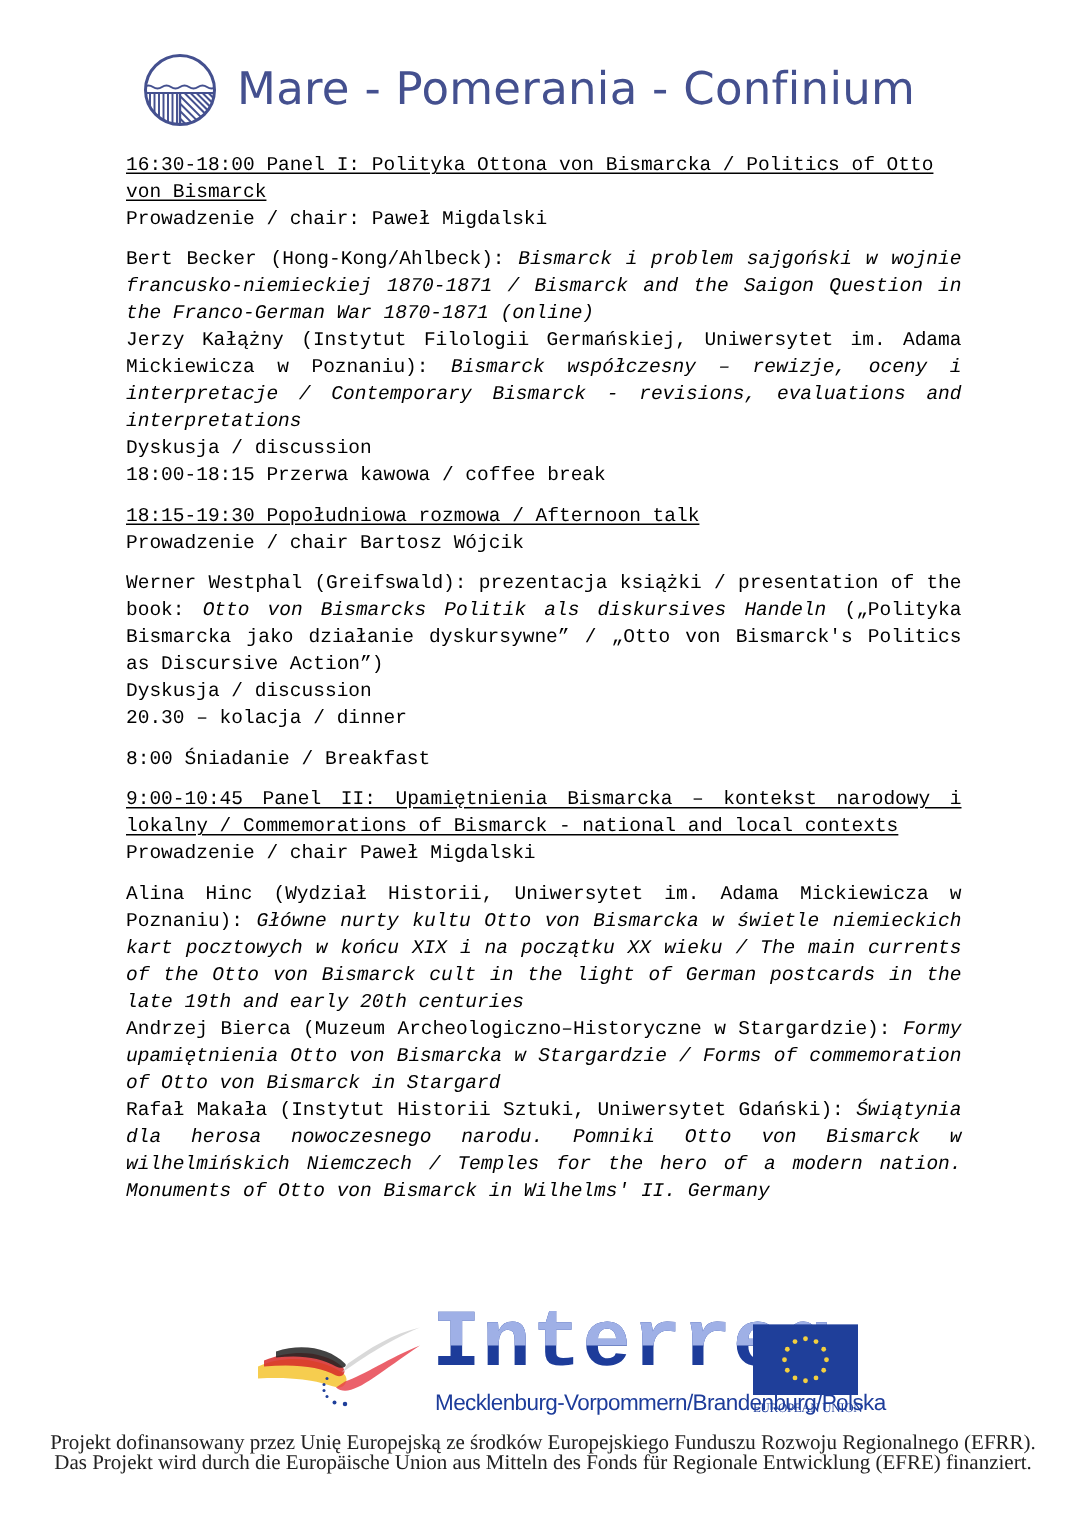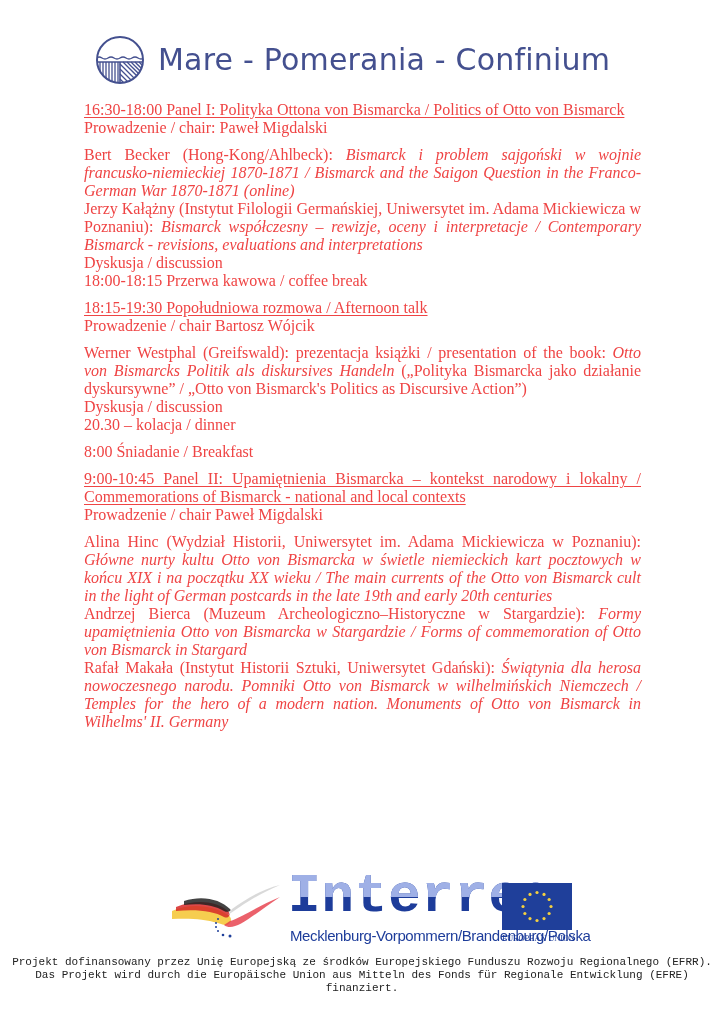--- a/index.html
+++ b/index.html
@@ -3,40 +3,40 @@
 <meta charset="utf-8">
 <style>
   html, body { margin: 0; padding: 0; background: #ffffff; }
   body { width: 724px; height: 1024px; position: relative; overflow: hidden; }
   .page { position: absolute; left: 0; top: 0; width: 724px; height: 1024px; background: #fff; }
 
   .header { position: absolute; left: 94px; top: 33px; height: 54px; display: flex; align-items: center; }
   .logo-icon { width: 52px; height: 52px; display: block; }
   .logo-text { margin-left: 12px; font-family: "DejaVu Sans", sans-serif; font-weight: normal; font-size: 30px; color: #44508f; letter-spacing: 0.2px; line-height: 1; white-space: nowrap; }
 
-  .content { position: absolute; left: 84px; top: 101px; width: 557px; font-family: Liberation Serif, serif; font-size: 16px; line-height: 18px; color: #ef4444; }
+  .content { position: absolute; left: 84px; top: 101px; width: 557px; font-family: Liberation Mono, monospace; font-size: 13px; line-height: 18px; color: #000000; }
   .content p { margin: 0; }
   .block { margin-bottom: 9px; }
   .just { text-align: justify; }
   .u { text-decoration: underline; text-underline-offset: 2px; }
   .i { font-style: italic; }
   .b { font-weight: bold; }
   .gap { height: 9px; }
 
   .footer-logos { position: absolute; left: 170px; top: 875px; width: 410px; height: 70px; }
   .flag-swoosh { position: absolute; left: 0; top: 6px; width: 112px; height: 62px; }
   .interreg { position: absolute; left: 118px; top: 0; width: 205px; height: 70px; }
   .interreg-word { position: absolute; left: 0; top: -4px; font-family: Liberation Mono, monospace; font-weight: bold; font-size: 54px; letter-spacing: 1px; line-height: 52px; color: #1d3c9a; }
   .interreg-word .hl { position: absolute; left: 0; top: 0; width: 100%; height: 26px; overflow: hidden; color: #9fb0e6; }
   .interreg-sub { position: absolute; left: 2px; top: 52px; font-family: "Liberation Sans", sans-serif; font-size: 15px; color: #1d3c9a; letter-spacing: -0.4px; white-space: nowrap; }
   .eu { position: absolute; left: 332px; top: 8px; width: 70px; height: 62px; }
   .eu-flag { width: 70px; height: 47px; background: #1f3f9a; display: block; }
   .eu-label { font-family: Liberation Serif, serif; font-size: 8.6px; color: #1d3c9a; margin-top: 3px; white-space: nowrap; letter-spacing: -0.2px; text-align: center; }
 
-  .funding { position: absolute; left: 0; top: 956px; width: 724px; text-align: center; font-family: Liberation Mono, monospace; font-size: 11px; line-height: 13px; color: #222; }
+  .funding { position: absolute; left: 0; top: 956px; width: 724px; text-align: center; font-family: Liberation Serif, serif; font-size: 14px; line-height: 13px; color: #222; }
   .funding p { margin: 0; }
 </style>
 </head>
 <body>
 
 <div class="page">
 
   <div class="header">
     <svg class="logo-icon" viewBox="0 0 52 52">
       <defs>

